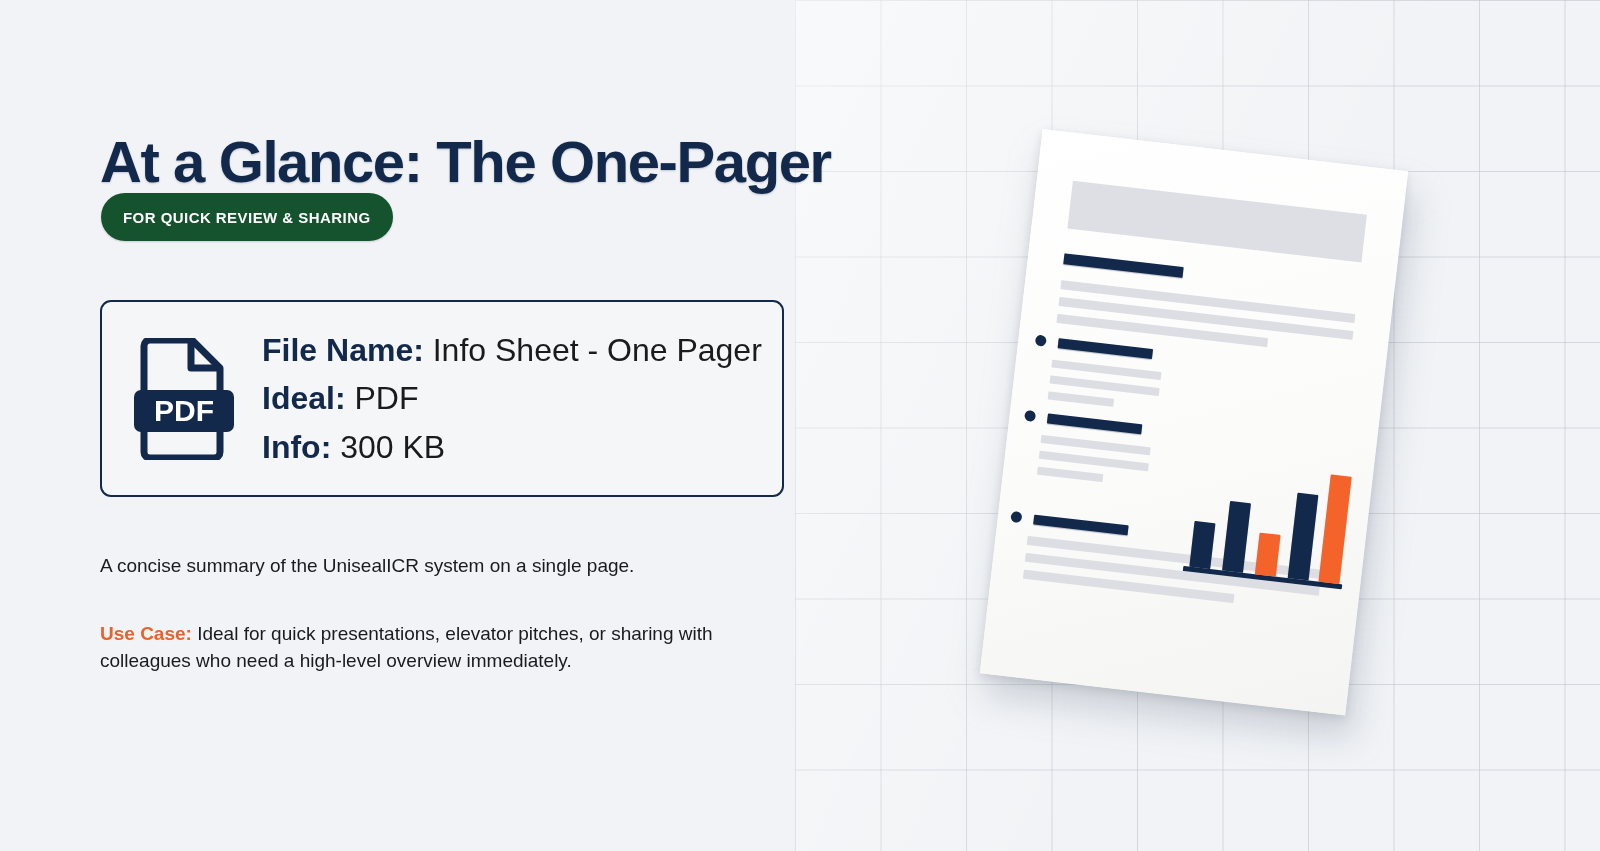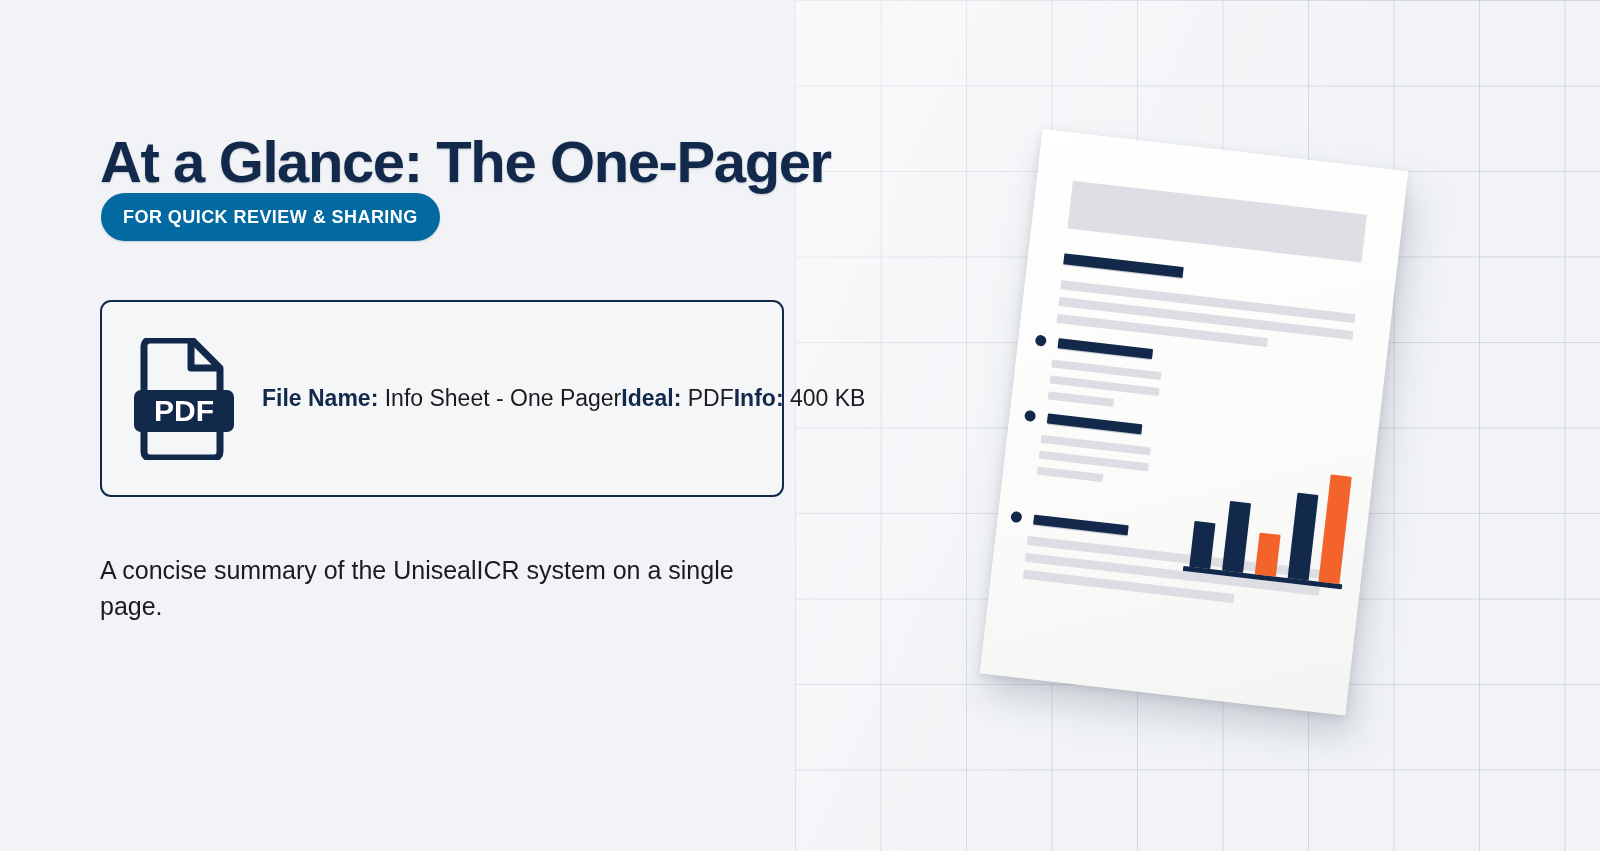--- a/index.html
+++ b/index.html
@@ -63,24 +63,24 @@
   }
 
   .badge {
     position: absolute;
     top: 193px;
     left: 1px;
     height: 48px;
     padding: 0 22px;
     display: flex;
     align-items: center;
-    background: #0369a1;
+    background: #14532d;
     border-radius: 26px;
     color: #FFFFFF;
-    font-size: 18px;
+    font-size: 15px;
     font-weight: 700;
     letter-spacing: .45px;
     box-shadow: 0 1px 2px rgba(0,0,0,.16);
   }
 
   
   .file-card {
     position: absolute;
     top: 300px;
     left: 0;
@@ -92,36 +92,37 @@
     display: flex;
     align-items: center;
     padding-left: 32px;
     gap: 28px;
   }
 
   .pdf-icon { width: 100px; height: 122px; flex: none; }
 
   .file-meta {
     display: flex;
-    flex-direction: row;
+    flex-direction: column;
+    gap: 6px;
     color: #1B1B1F;
-    font-size: 23px;
+    font-size: 32px;
     line-height: 1.33;
     white-space: nowrap;
   }
   .file-meta b { color: #13294B; font-weight: 700; }
 
   
   .desc {
     position: absolute;
     left: 0;
     top: 553px;
     width: 680px;
     color: #1B1B1F;
-    font-size: 25px;
+    font-size: 19px;
     line-height: 1.42;
   }
   .desc p + p { margin-top: 41px; }
   .desc .use-case { color: #E8622C; font-weight: 700; }
 
   
   .doc-wrap {
     position: absolute;
     left: 1008px;
     top: 150px;
@@ -198,27 +199,31 @@
         <div>
           <b>File Name:</b>
           <span>Info Sheet - One Pager</span>
         </div>
         <div>
           <b>Ideal:</b>
           <span>PDF</span>
         </div>
         <div>
           <b>Info:</b>
-          <span>400 KB</span>
+          <span>300 KB</span>
         </div>
       </div>
     </div>
 
     <div class="desc">
       <p>A concise summary of the UnisealICR system on a single page.</p>
+      <p>
+        <span class="use-case">Use Case:</span>
+        <span>Ideal for quick presentations, elevator pitches, or sharing with colleagues who need a high-level overview immediately.</span>
+      </p>
     </div>
   </div>
 
   <div class="doc-wrap">
     <div class="doc-shadow"></div>
 
     <div class="doc-page">
 
       <div class="doc-header-band"></div>
 

